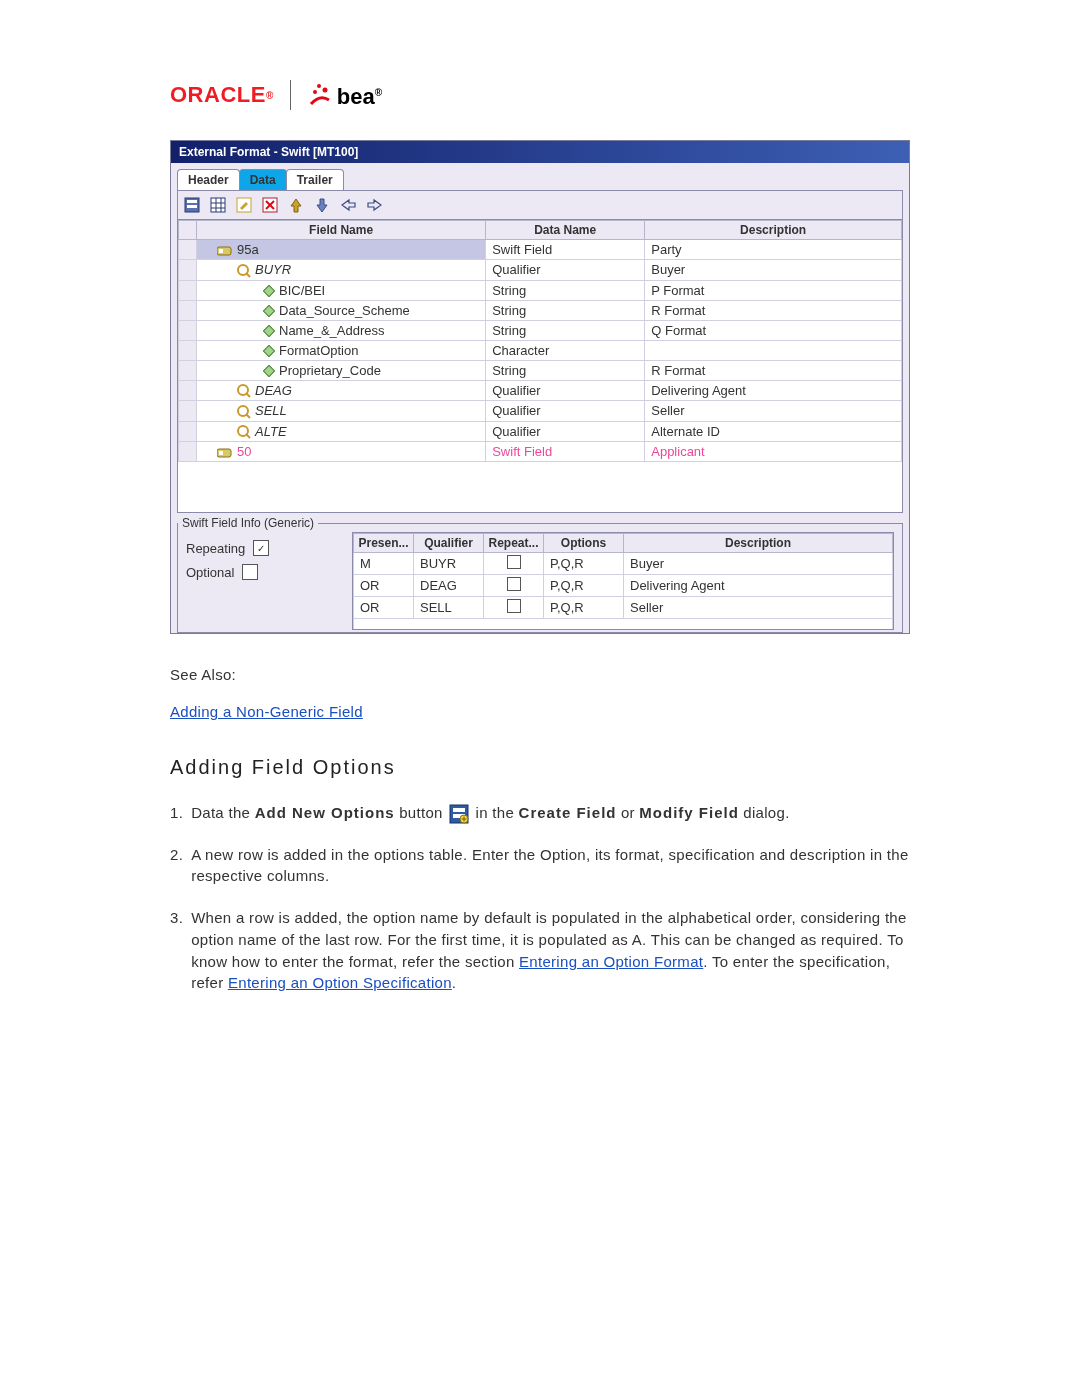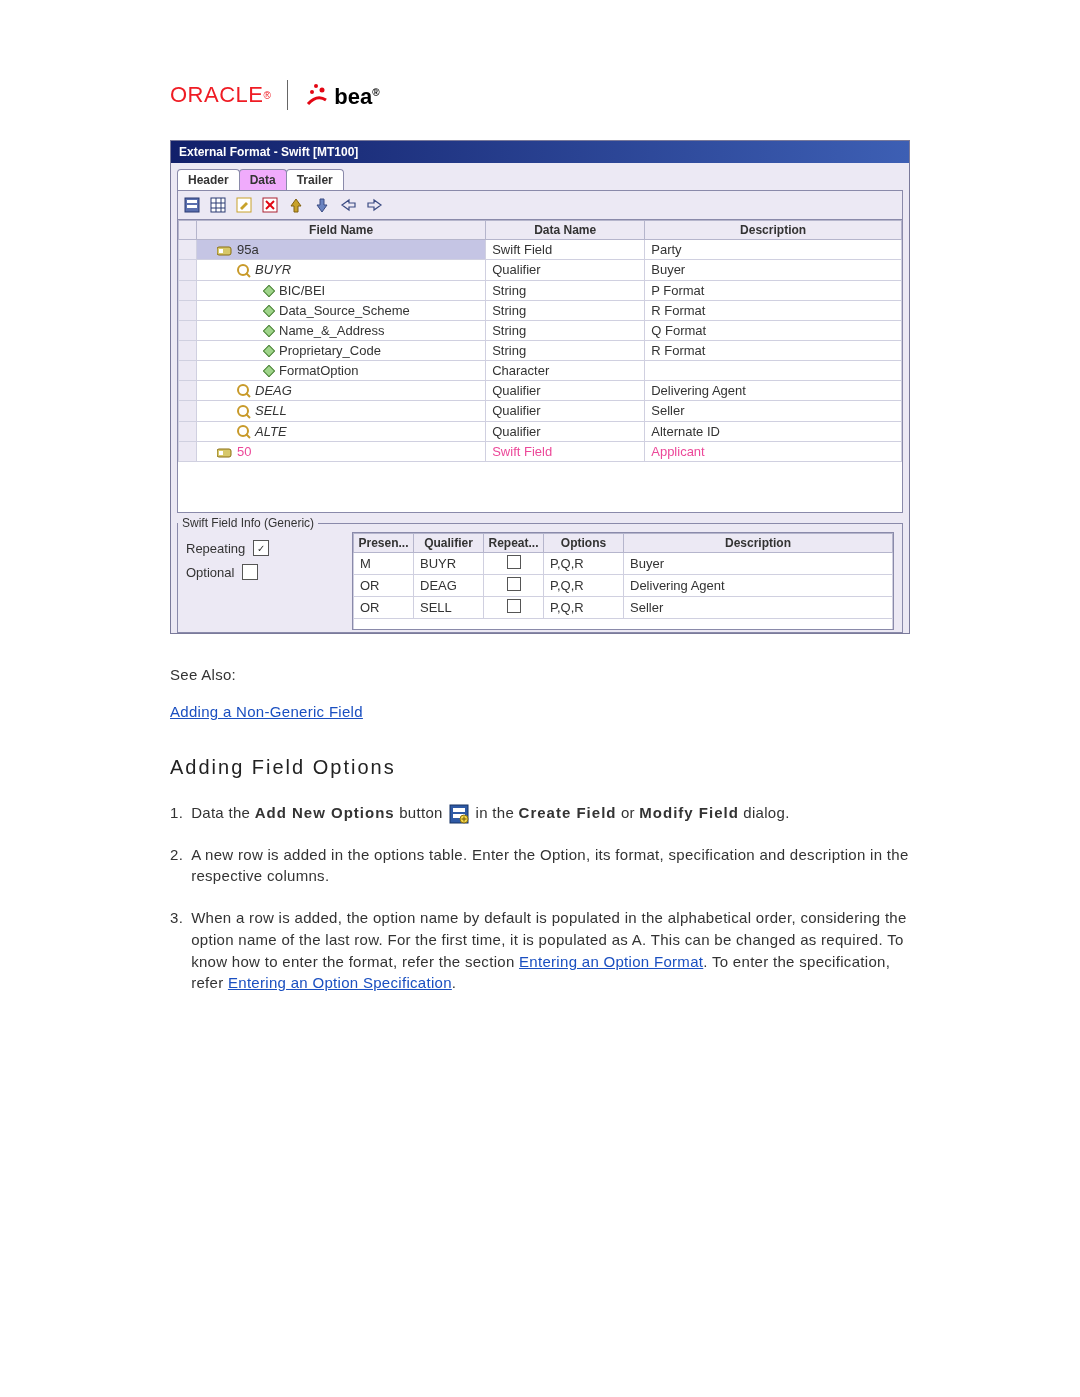--- a/index.html
+++ b/index.html
@@ -17,21 +17,21 @@
   .brand-row {
     display: flex;
     align-items: center;
     gap: 16px;
     margin-bottom: 30px;
   }
   .oracle-logo {
     display: flex;
     align-items: center;
     color: #ef1c24;
-    font-weight: 400;
+    font-weight: 700;
     font-family: Arial, sans-serif;
     font-size: 22px;
     letter-spacing: 0.5px;
   }
   .oracle-logo .reg {
     font-size: 10px;
     vertical-align: super;
   }
   .brand-divider {
     width: 1px;
@@ -84,21 +84,21 @@
     border-bottom: none;
     background: #ffffff;
     padding: 3px 10px;
     font-weight: bold;
     border-radius: 4px 4px 0 0;
     margin-right: -1px;
     position: relative;
     font-size: 12px;
   }
   .tab.active {
-    background: #f0abfc;
+    background: #0ea5e9;
     z-index: 2;
   }
   .toolbar {
     border: 1px solid #8a8aaa;
     background: #ece9f4;
     padding: 4px;
     display: flex;
     gap: 6px;
     border-bottom: none;
   }
@@ -411,31 +411,31 @@
                 <td class="fn indent-2"><svg class="icon-svg" width="12" height="12">
                     <rect x="2" y="2" width="8" height="8" transform="rotate(45 6 6)" fill="#9fd48a" stroke="#3f7a2a"></rect>
                   </svg><span>Name_&amp;_Address</span></td>
                 <td>String</td>
                 <td>Q Format</td>
               </tr>
               <tr>
                 <td style="background: rgb(236, 233, 244);"></td>
                 <td class="fn indent-2"><svg class="icon-svg" width="12" height="12">
                     <rect x="2" y="2" width="8" height="8" transform="rotate(45 6 6)" fill="#9fd48a" stroke="#3f7a2a"></rect>
+                  </svg><span>FormatOption</span></td>
+                <td>Character</td>
+                <td></td>
+              </tr>
+              <tr>
+                <td style="background: rgb(236, 233, 244);"></td>
+                <td class="fn indent-2"><svg class="icon-svg" width="12" height="12">
+                    <rect x="2" y="2" width="8" height="8" transform="rotate(45 6 6)" fill="#9fd48a" stroke="#3f7a2a"></rect>
                   </svg><span>Proprietary_Code</span></td>
                 <td>String</td>
                 <td>R Format</td>
-              </tr>
-              <tr>
-                <td style="background: rgb(236, 233, 244);"></td>
-                <td class="fn indent-2"><svg class="icon-svg" width="12" height="12">
-                    <rect x="2" y="2" width="8" height="8" transform="rotate(45 6 6)" fill="#9fd48a" stroke="#3f7a2a"></rect>
-                  </svg><span>FormatOption</span></td>
-                <td>Character</td>
-                <td></td>
               </tr>
               <tr>
                 <td style="background: rgb(236, 233, 244);"></td>
                 <td class="fn indent-1"><svg class="icon-svg" width="14" height="14">
                     <circle cx="6" cy="6" r="5" fill="none" stroke="#c89a2a" stroke-width="2"></circle>
                     <line x1="9" y1="9" x2="13" y2="13" stroke="#c89a2a" stroke-width="2"></line>
                   </svg><span style="font-style:italic">DEAG</span></td>
                 <td>Qualifier</td>
                 <td>Delivering Agent</td>
               </tr>

